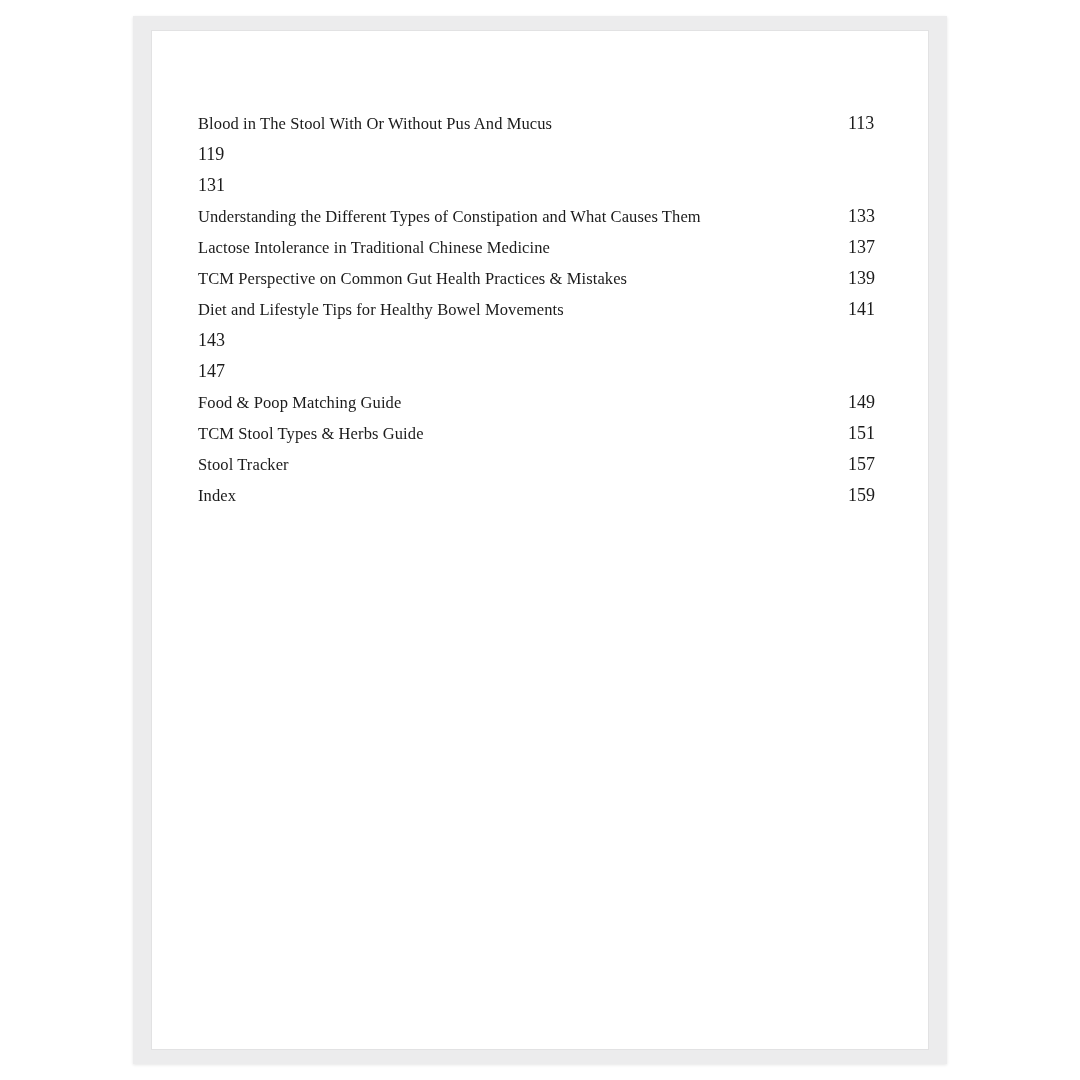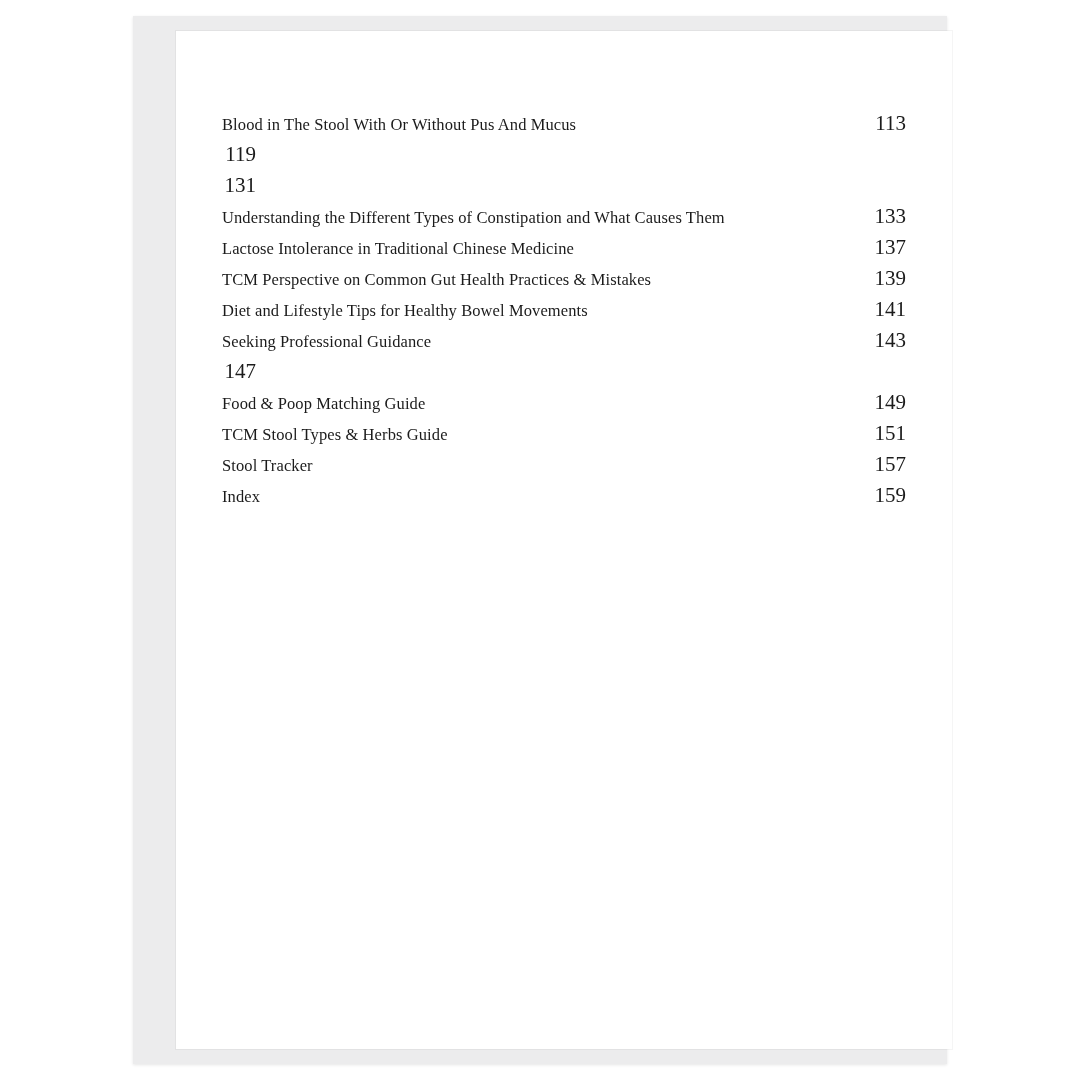--- a/index.html
+++ b/index.html
@@ -29,21 +29,20 @@
     box-shadow: 0 1px 3px rgba(0,0,0,0.10);
   }
   .page {
     position: absolute;
     left: 152px;
     top: 31px;
     width: 776px;
     height: 1018px;
     background: #ffffff;
     box-shadow: 0 0 0 1px rgba(0,0,0,0.04);
-    margin-left: 24px;
   }
   .toc {
     position: absolute;
     left: 46px;
     top: 77px;
     width: 684px;
   }
   .toc-entry {
     display: flex;
     align-items: baseline;
@@ -51,23 +50,22 @@
     height: 31px;
     color: #1b1b1b;
   }
   .toc-title {
     font-size: 16.5px;
     line-height: 31px;
     letter-spacing: 0.1px;
     white-space: nowrap;
   }
   .toc-page {
-    font-size: 21px;
+    font-size: 18px;
     line-height: 31px;
-    text-align: right;
     min-width: 34px;
   }
 </style>
 </head>
 <body>
 
 <div class="viewer">
   <div class="page-shadow"></div>
   <div class="page">
     <div class="toc">
@@ -100,21 +98,20 @@
         <span class="toc-title">TCM Perspective on Common Gut Health Practices &amp; Mistakes</span>
         <span class="toc-page">139</span>
       </div>
 
       <div class="toc-entry">
         <span class="toc-title">Diet and Lifestyle Tips for Healthy Bowel Movements</span>
         <span class="toc-page">141</span>
       </div>
 
       <div class="toc-entry">
-        <span class="toc-title">Seeking Professional Guidance</span>
         <span class="toc-page">143</span>
       </div>
 
 
       <div class="toc-entry">
         <span class="toc-page">147</span>
       </div>
 
       <div class="toc-entry">
         <span class="toc-title">Food &amp; Poop Matching Guide</span>

